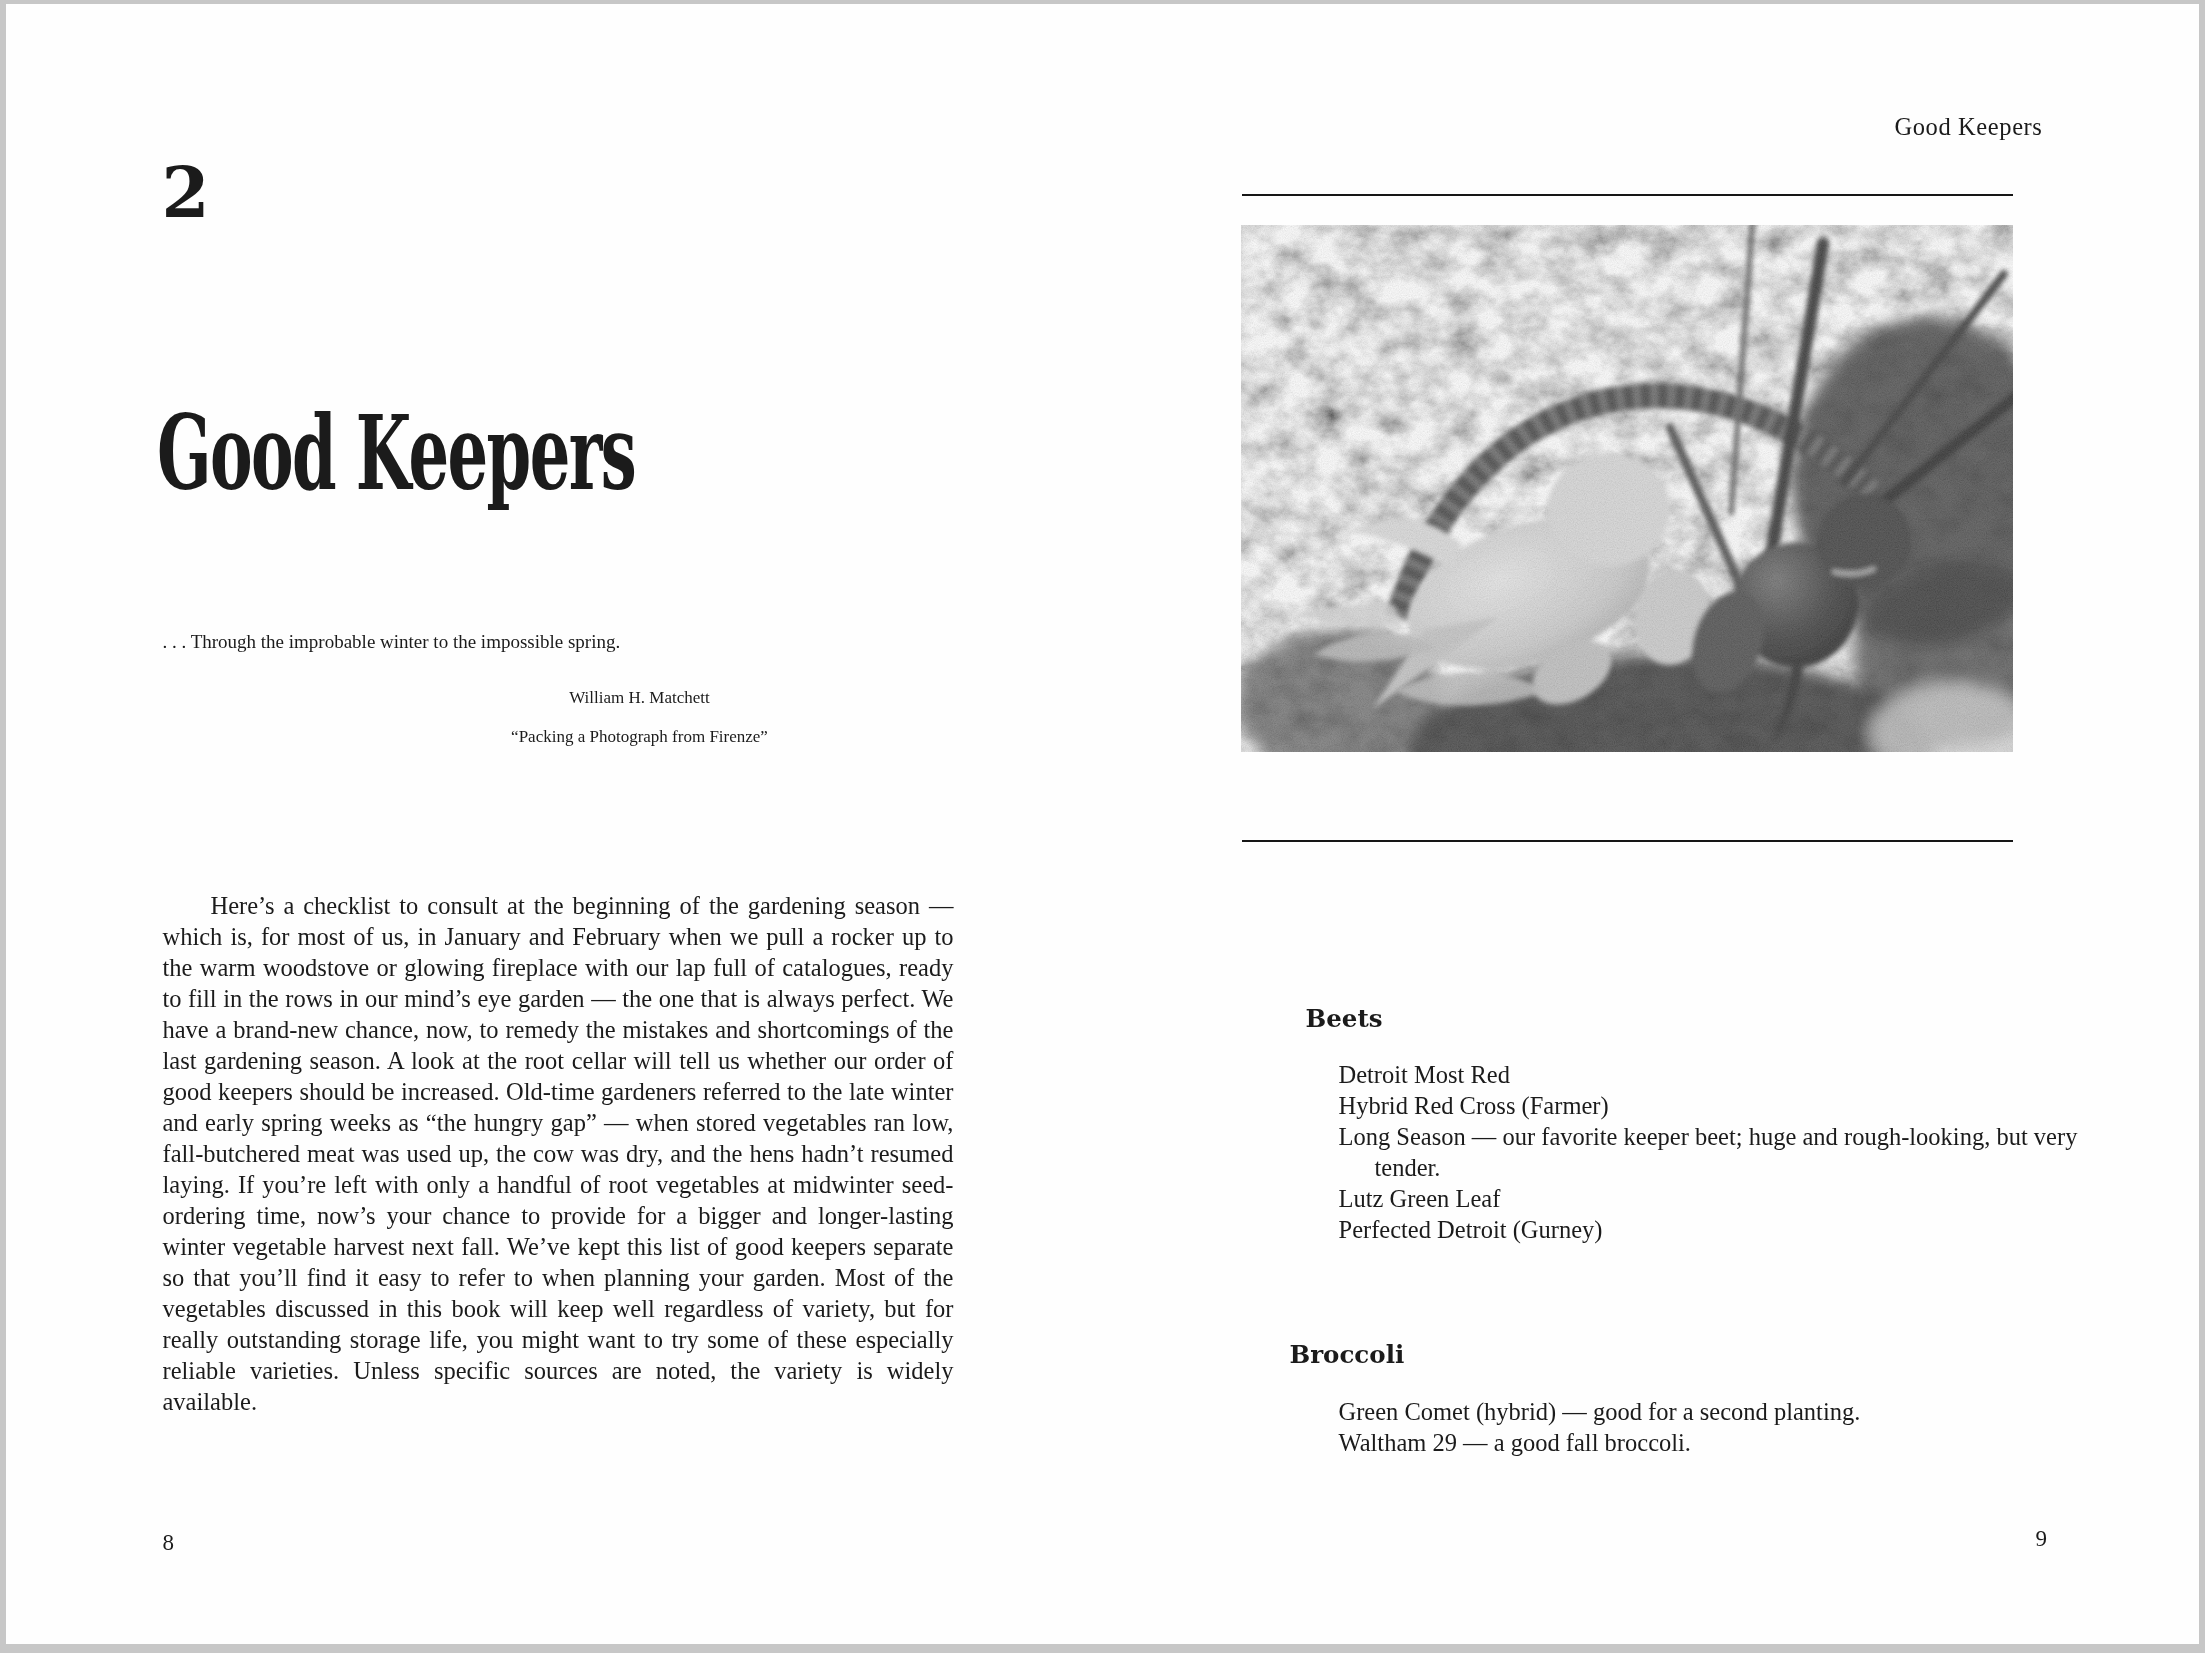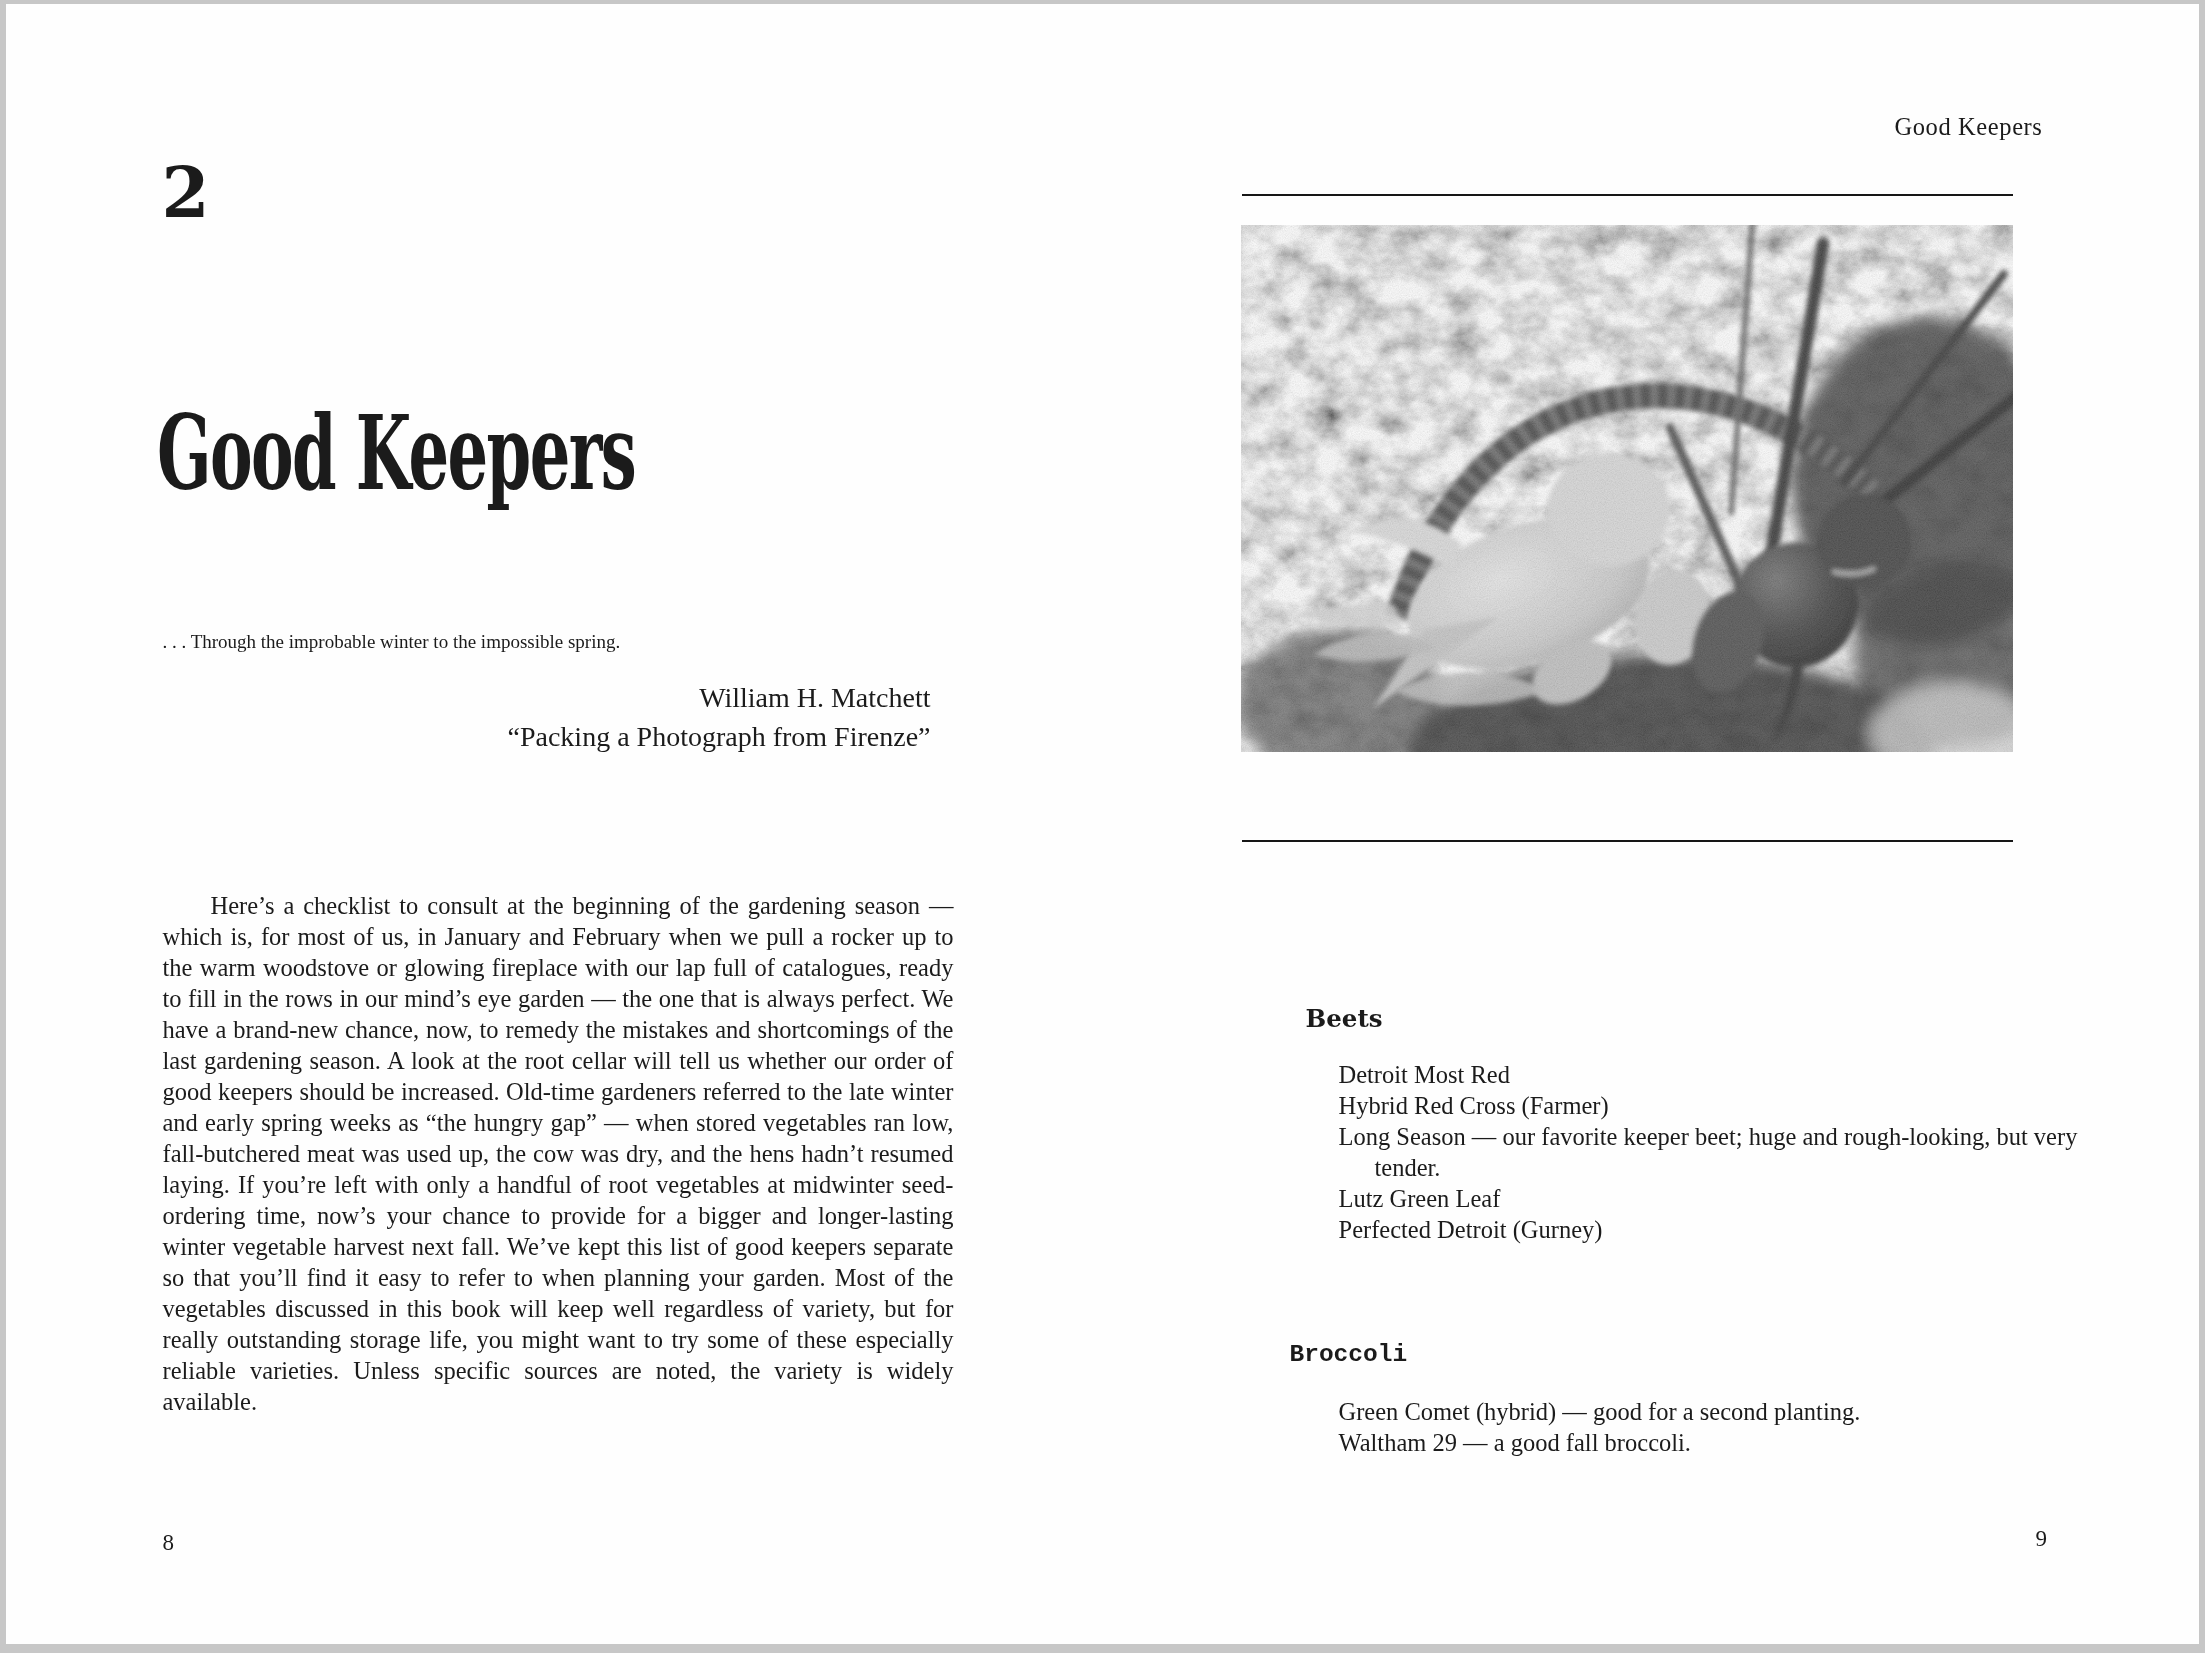--- a/index.html
+++ b/index.html
@@ -8,40 +8,40 @@
   .spread{position:absolute;left:5.5px;top:3.7px;width:2193px;height:1640px;background:#fefefe;}
   .abs{position:absolute;}
 
   
   .chapter-number{left:156px;top:154px;font-family:"DejaVu Serif",serif;font-weight:bold;
                   font-size:69px;line-height:1;}
   .chapter-title{left:151px;top:397px;font-family:"DejaVu Serif",serif;font-weight:bold;
                  font-size:103px;line-height:1;letter-spacing:-2.5px;white-space:nowrap;
                  transform:scaleX(.62);transform-origin:0 50%;}
   .epigraph{left:157px;top:621px;font-size:19px;line-height:33px;white-space:nowrap;}
-  .attribution{left:343px;top:674px;width:582px;text-align:right;font-size:28px;line-height:39px;}
+  .attribution{left:343px;top:674px;width:582px;text-align:center;font-size:17px;line-height:39px;}
   .body-par{left:157px;top:886px;width:791px;font-size:24.5px;line-height:31px;
             text-align:justify;text-indent:48px;}
   .page-num{font-size:23px;line-height:1;}
   .page-num-left{left:157px;top:1527px;}
   .page-num-right{left:2030px;top:1523px;}
 
   
   .running-header{left:1669px;top:108px;width:368px;text-align:right;font-size:24.5px;
                   letter-spacing:0.6px;line-height:1.2;}
   .rule{height:2.5px;background:#161616;}
   .rule-top{left:1236px;top:190px;width:771px;}
   .rule-bottom{left:1236px;top:836px;width:771px;}
   .photo-frame{left:1235px;top:221px;width:772px;height:527px;background:#8a8a8a;overflow:hidden;}
   .photo-frame svg{display:block;width:100%;height:100%;}
   .caption{left:1238px;top:776px;font-size:23px;line-height:1.3;white-space:nowrap;}
 
   .section-heading{font-family:"DejaVu Serif",serif;font-weight:bold;font-size:24.5px;line-height:1;}
   .beets-heading{left:1300px;top:1003px;}
-  .broccoli-heading{left:1284px;top:1339px;font-family:Liberation Mono, monospace;}
+  .broccoli-heading{left:1284px;top:1339px;}
   .variety-list{width:763px;font-size:24.5px;line-height:31px;}
   .beets-list{left:1333px;top:1055px;}
   .broccoli-list{left:1333px;top:1392px;}
   .variety-item{padding-left:36px;text-indent:-36px;}
 </style>
 </head>
 <body>
 
 <div class="screen">
   <div class="spread">

